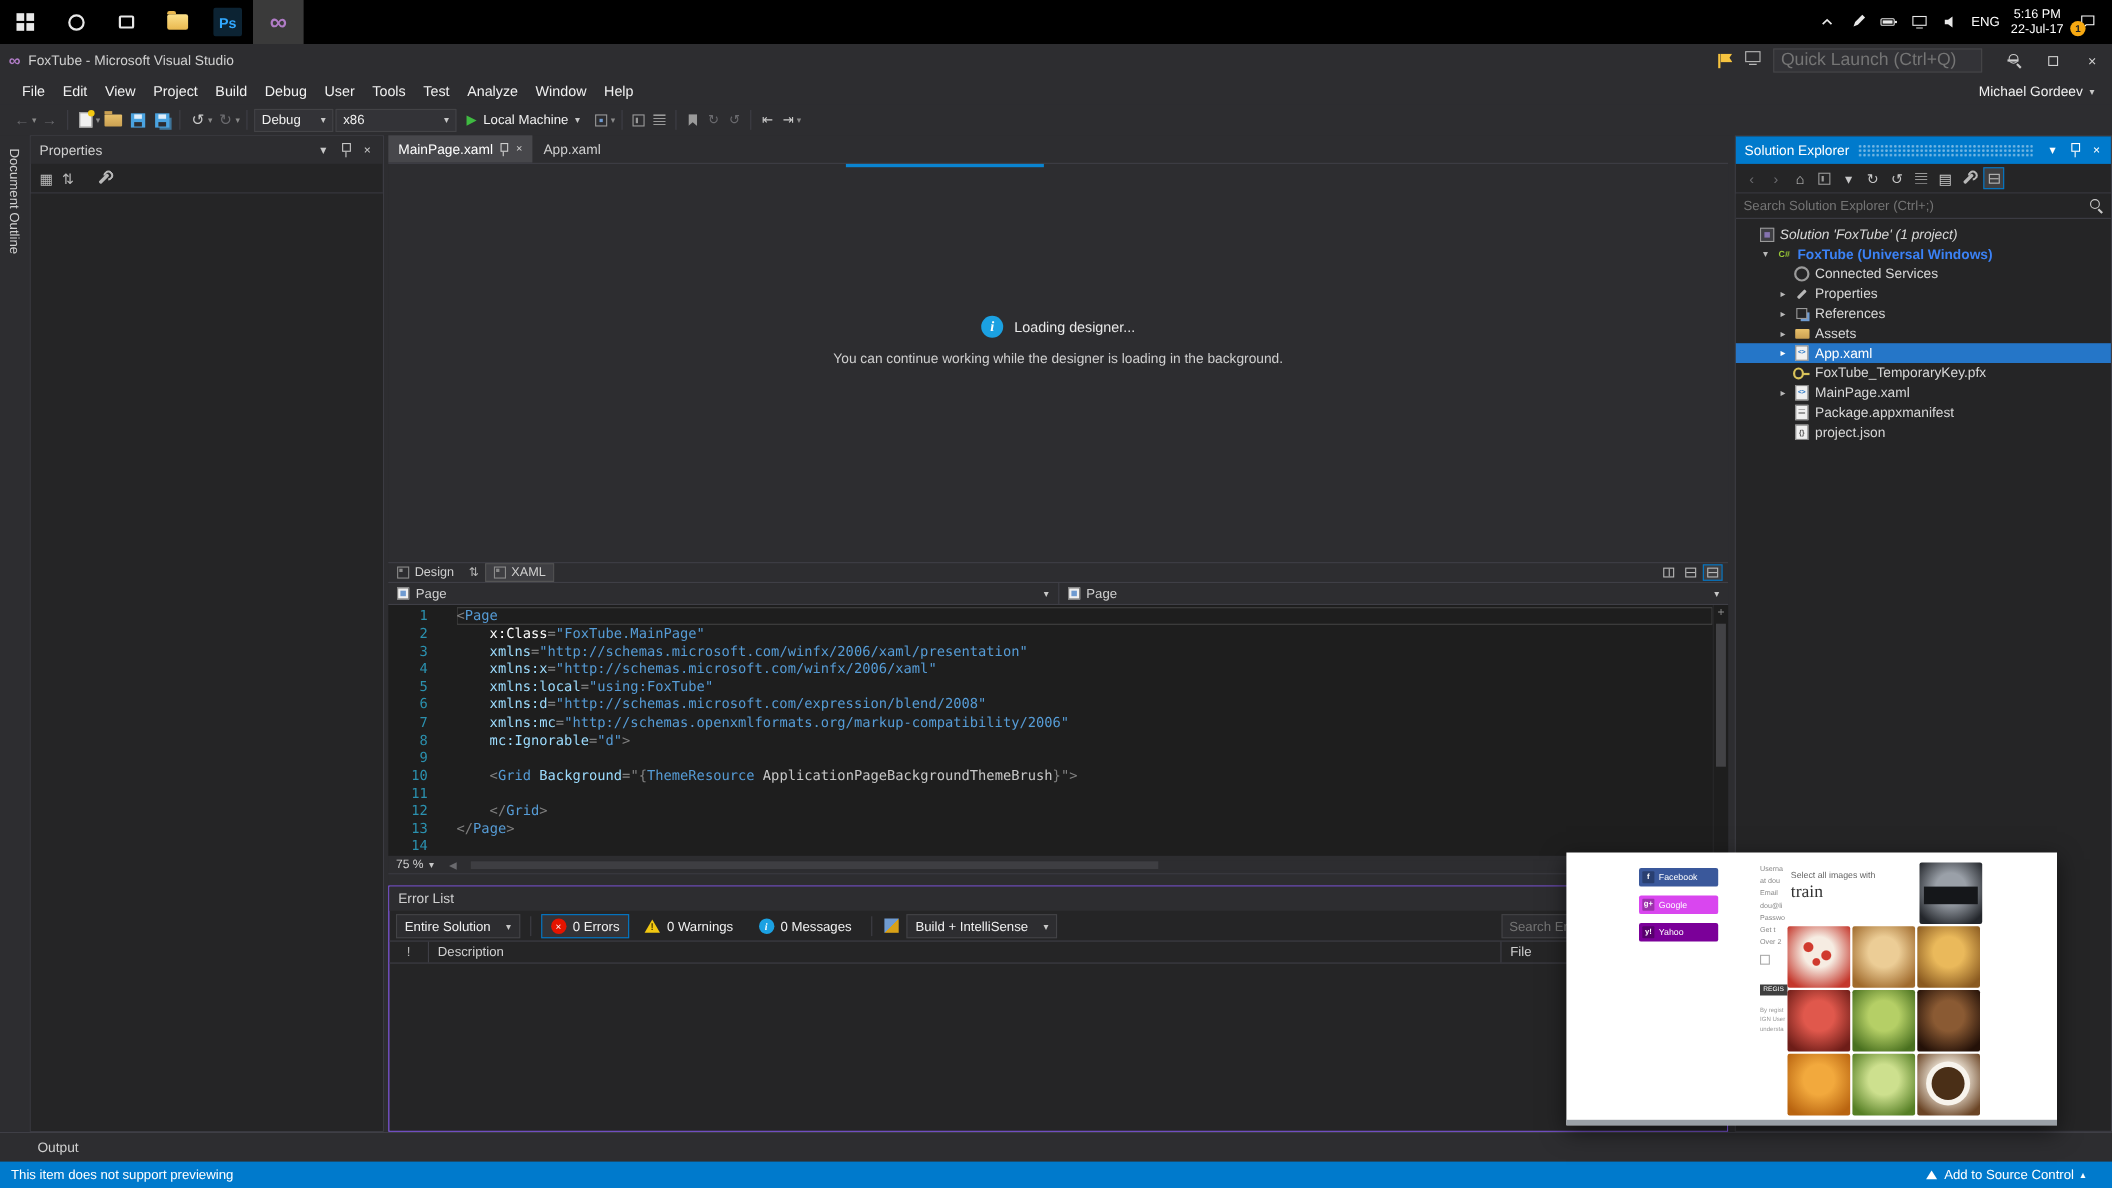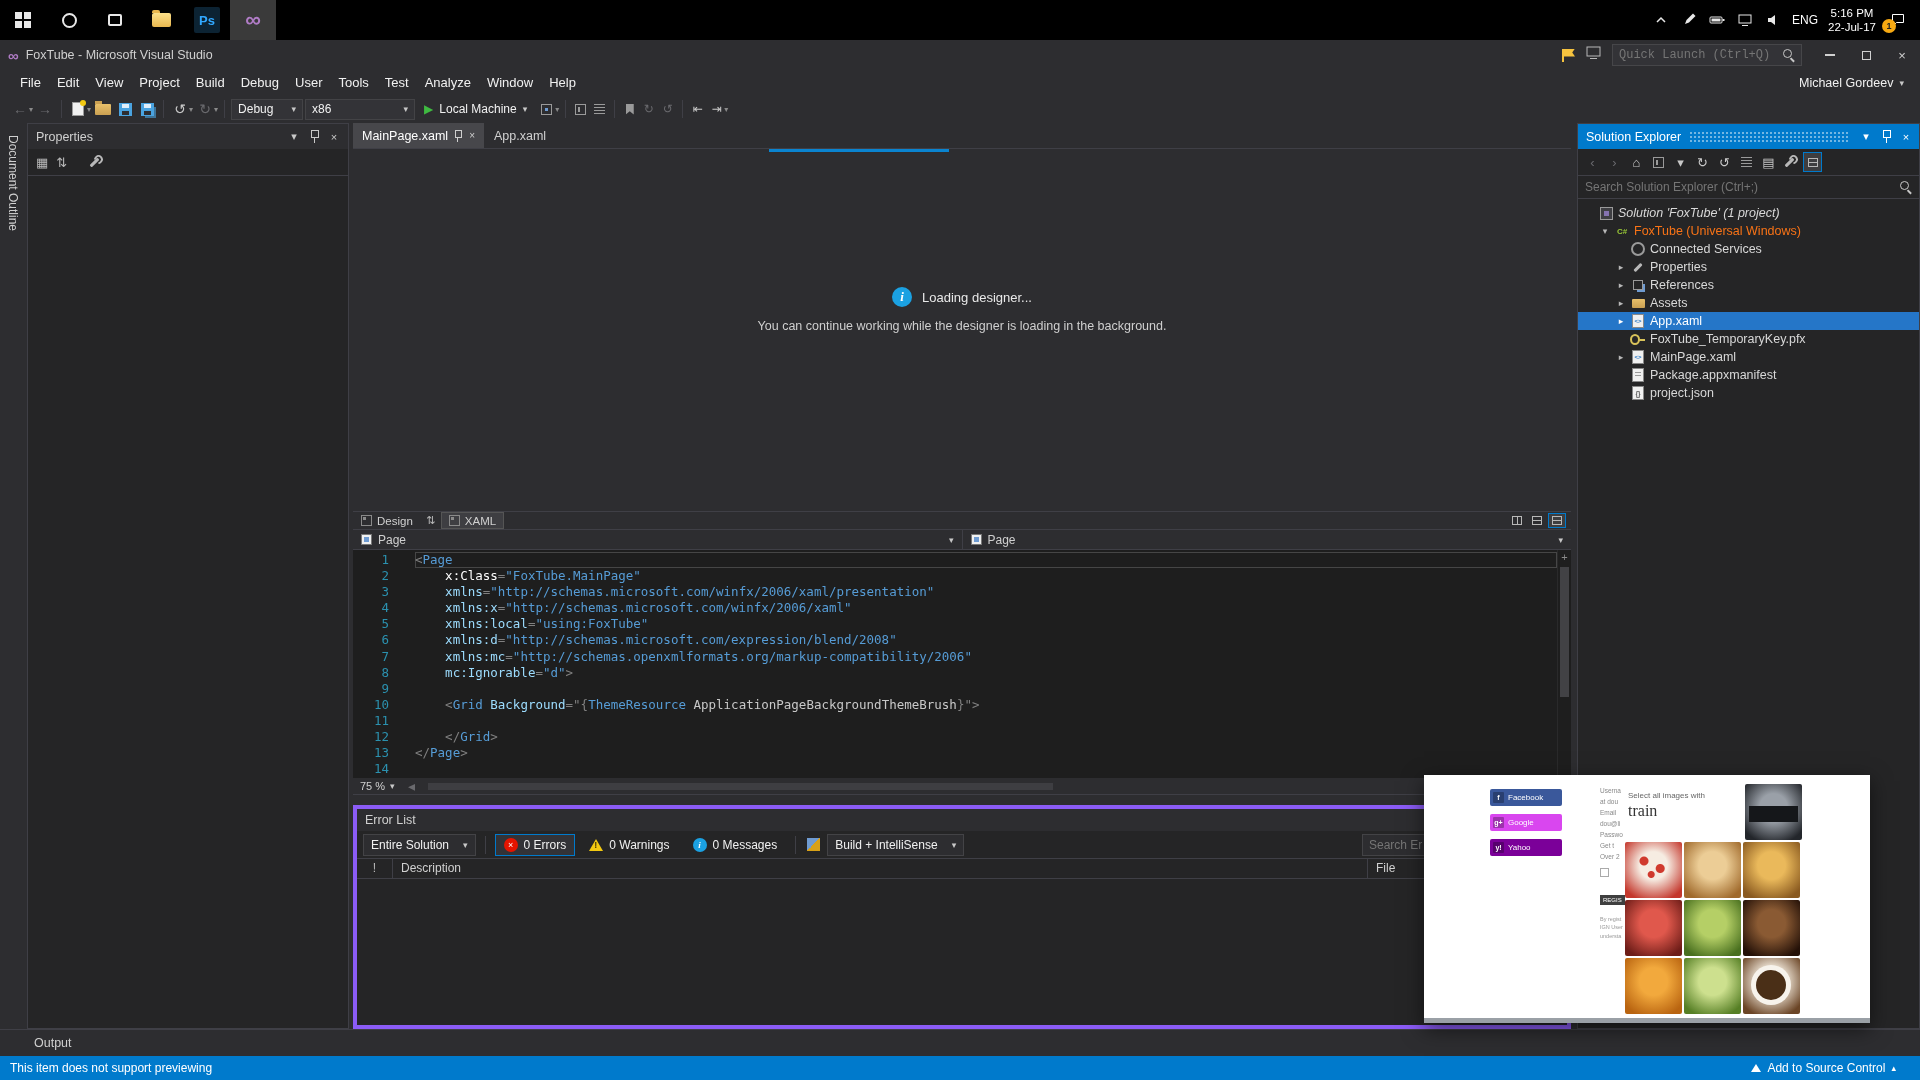--- a/index.html
+++ b/index.html
@@ -31,21 +31,21 @@
   
   .titlebar { position:absolute; top:40px; left:0; right:0; height:30px; background:#2d2d30; display:flex; align-items:center; padding-left:8px; color:#d0d0d0; }
   .tb-vsicon { color:#b07cc6; font-size:15px; font-weight:bold; margin-right:7px; }
   .tb-title { font-size:12.5px; }
   .tb-spacer { flex:1; }
   .i-flag { width:14px; height:15px; position:relative; margin-right:10px; }
   .i-flag::before { content:""; position:absolute; left:2px; top:1px; width:11px; height:8px; background:#f6c33f; clip-path:polygon(0 0,100% 0,75% 50%,100% 100%,0 100%); }
   .i-flag::after { content:""; position:absolute; left:0; top:1px; width:2px; height:13px; background:#f6c33f; }
   .i-monitor-sync { margin-right:10px; }
   .quick-launch { width:190px; height:22px; background:#333337; border:1px solid #464649; display:flex; align-items:center; padding:0 6px; margin-right:10px; }
-  .quick-launch input { flex:1; background:transparent; border:none; outline:none; color:#14b8a6; font-size:12px; font-family:Liberation Mono, monospace; }
+  .quick-launch input { flex:1; background:transparent; border:none; outline:none; color:#14b8a6; font-size:16px; font-family:Liberation Sans, sans-serif; }
   .i-mag { position:relative; width:12px; height:12px; color:#c8c8c8; flex:none; }
   .i-mag::before { content:""; position:absolute; top:0; left:0; width:7px; height:7px; border:1.5px solid currentColor; border-radius:50%; }
   .i-mag::after { content:""; position:absolute; bottom:1px; right:0; width:5px; height:1.5px; background:currentColor; transform:rotate(45deg); }
   .wbtn { width:36px; height:100%; display:flex; align-items:center; justify-content:center; color:#d0d0d0; font-size:13px; }
   .i-min { width:10px; height:1.5px; background:#d0d0d0; }
   .i-restore { width:9px; height:9px; border:1px solid #d0d0d0; position:relative; background:#2d2d30; }
   .i-restore::before { content:""; position:absolute; top:-4px; left:2px; width:9px; height:9px; border:1px solid #d0d0d0; z-index:-1; }
 
   
   .menubar { position:absolute; top:70px; left:0; right:0; height:25px; background:#2d2d30; display:flex; align-items:center; padding-left:12px; color:#f1f1f1; font-size:13px; }
@@ -147,21 +147,21 @@
   .vthumb { width:9px; height:130px; background:#424245; margin-top:3px; }
 
   .zoombar { height:17px; display:flex; align-items:center; background:#2d2d30; font-size:11px; color:#d0d0d0; border-bottom:1px solid #3f3f46; }
   .zoom { display:flex; align-items:center; gap:5px; padding:0 7px; }
   .hscroll { flex:1; height:9px; margin:0 6px; background:#2d2d30; position:relative; }
   .hthumb { position:absolute; left:0; top:1px; height:7px; width:55%; background:#3e3e42; }
 
   .elgap { height:10px; background:#2d2d30; }
 
   
-  .errorlist { position:absolute; top:682px; left:0; width:100%; height:224px; background:#252526; border:4px solid #8b5cf6; display:flex; flex-direction:column; }
+  .errorlist { position:absolute; top:682px; left:0; width:100%; height:224px; background:#252526; border:1px solid #8b5cf6; display:flex; flex-direction:column; }
   .el-title { height:22px; display:flex; align-items:center; padding:0 8px; font-size:12.5px; color:#d0d0d0; background:#2d2d30; }
   .el-toolbar { height:28px; display:flex; align-items:center; gap:5px; padding:0 6px; border-bottom:1px solid #3f3f46; }
   .el-combo { height:22px; background:#2d2d30; border:1px solid #434346; display:flex; align-items:center; padding:0 7px; font-size:12px; color:#f1f1f1; }
   .el-combo .chev { margin-left:14px; }
   .el-btn { height:22px; display:flex; align-items:center; gap:6px; padding:0 8px; font-size:12px; color:#f1f1f1; border:1px solid transparent; }
   .el-btn.pressed { border-color:#007acc; background:#333337; }
   .i-err { width:14px; height:14px; border-radius:50%; background:#e51400; color:#fff; font-size:9px; display:flex; align-items:center; justify-content:center; }
   .i-warn { width:0; height:0; border-left:7px solid transparent; border-right:7px solid transparent; border-bottom:12px solid #f2c811; position:relative; }
   .i-warn::after { content:"!"; position:absolute; left:-2px; top:1px; color:#4a3a00; font-size:9px; font-weight:bold; }
   .i-info { width:14px; height:14px; border-radius:50%; background:#1ba1e2; color:#fff; font:italic bold 9px "Liberation Serif",serif; display:flex; align-items:center; justify-content:center; }
@@ -185,21 +185,21 @@
   .sebtn { min-width:19px; height:20px; display:flex; align-items:center; justify-content:center; border:1px solid transparent; }
   .sebtn.pressed { border-color:#007acc; background:#3e3e40; }
   .se-search { height:23px; border-bottom:1px solid #3f3f46; display:flex; align-items:center; padding:0 7px; background:#252526; }
   .se-search input { flex:1; background:transparent; border:none; outline:none; color:#8a8a8a; font-size:12px; font-family:"Liberation Sans",sans-serif; }
   .se-tree { flex:1; padding-top:5px; font-size:12.5px; color:#d8d8d8; }
   .trow { height:18px; display:flex; align-items:center; }
   .trow.sel { background:#2576c8; color:#fff; }
   .expander { width:14px; text-align:center; font-size:9px; color:#b8b8b8; flex:none; }
   .trow.sel .expander { color:#fff; }
   .tlabel { margin-left:4px; white-space:nowrap; }
-  .tlabel.bold { font-weight:normal; color:#f97316; }
+  .tlabel.bold { font-weight:bold; color:#3b82f6; }
   .fico { width:16px; height:14px; flex:none; margin-left:2px; position:relative; display:flex; align-items:center; justify-content:center; }
   .f-sln { }
   .f-sln::before { content:""; width:11px; height:11px; border:1px solid #9a9a9a; background:#3e3e42; }
   .f-sln::after { content:""; position:absolute; width:5px; height:5px; background:#8573b0; }
   .f-csproj::before { content:"C#"; font-size:8px; font-weight:bold; color:#9ac937; }
   .f-services::before { content:""; width:10px; height:10px; border:2px solid #9a9a9a; border-radius:50%; }
   .f-props::before { content:""; width:10px; height:3px; background:#b8b8b8; transform:rotate(-45deg); border-radius:1px; }
   .f-refs::before { content:""; width:8px; height:8px; border:1px solid #9a9a9a; box-shadow:3px 3px 0 -1px #6f9bd1; }
   .f-folder::before { content:""; width:13px; height:9px; background:linear-gradient(#e8c06a,#caa052); border-radius:1px; }
   .f-xaml::before { content:""; width:10px; height:12px; background:#f0f0f0; border:1px solid #888; }

